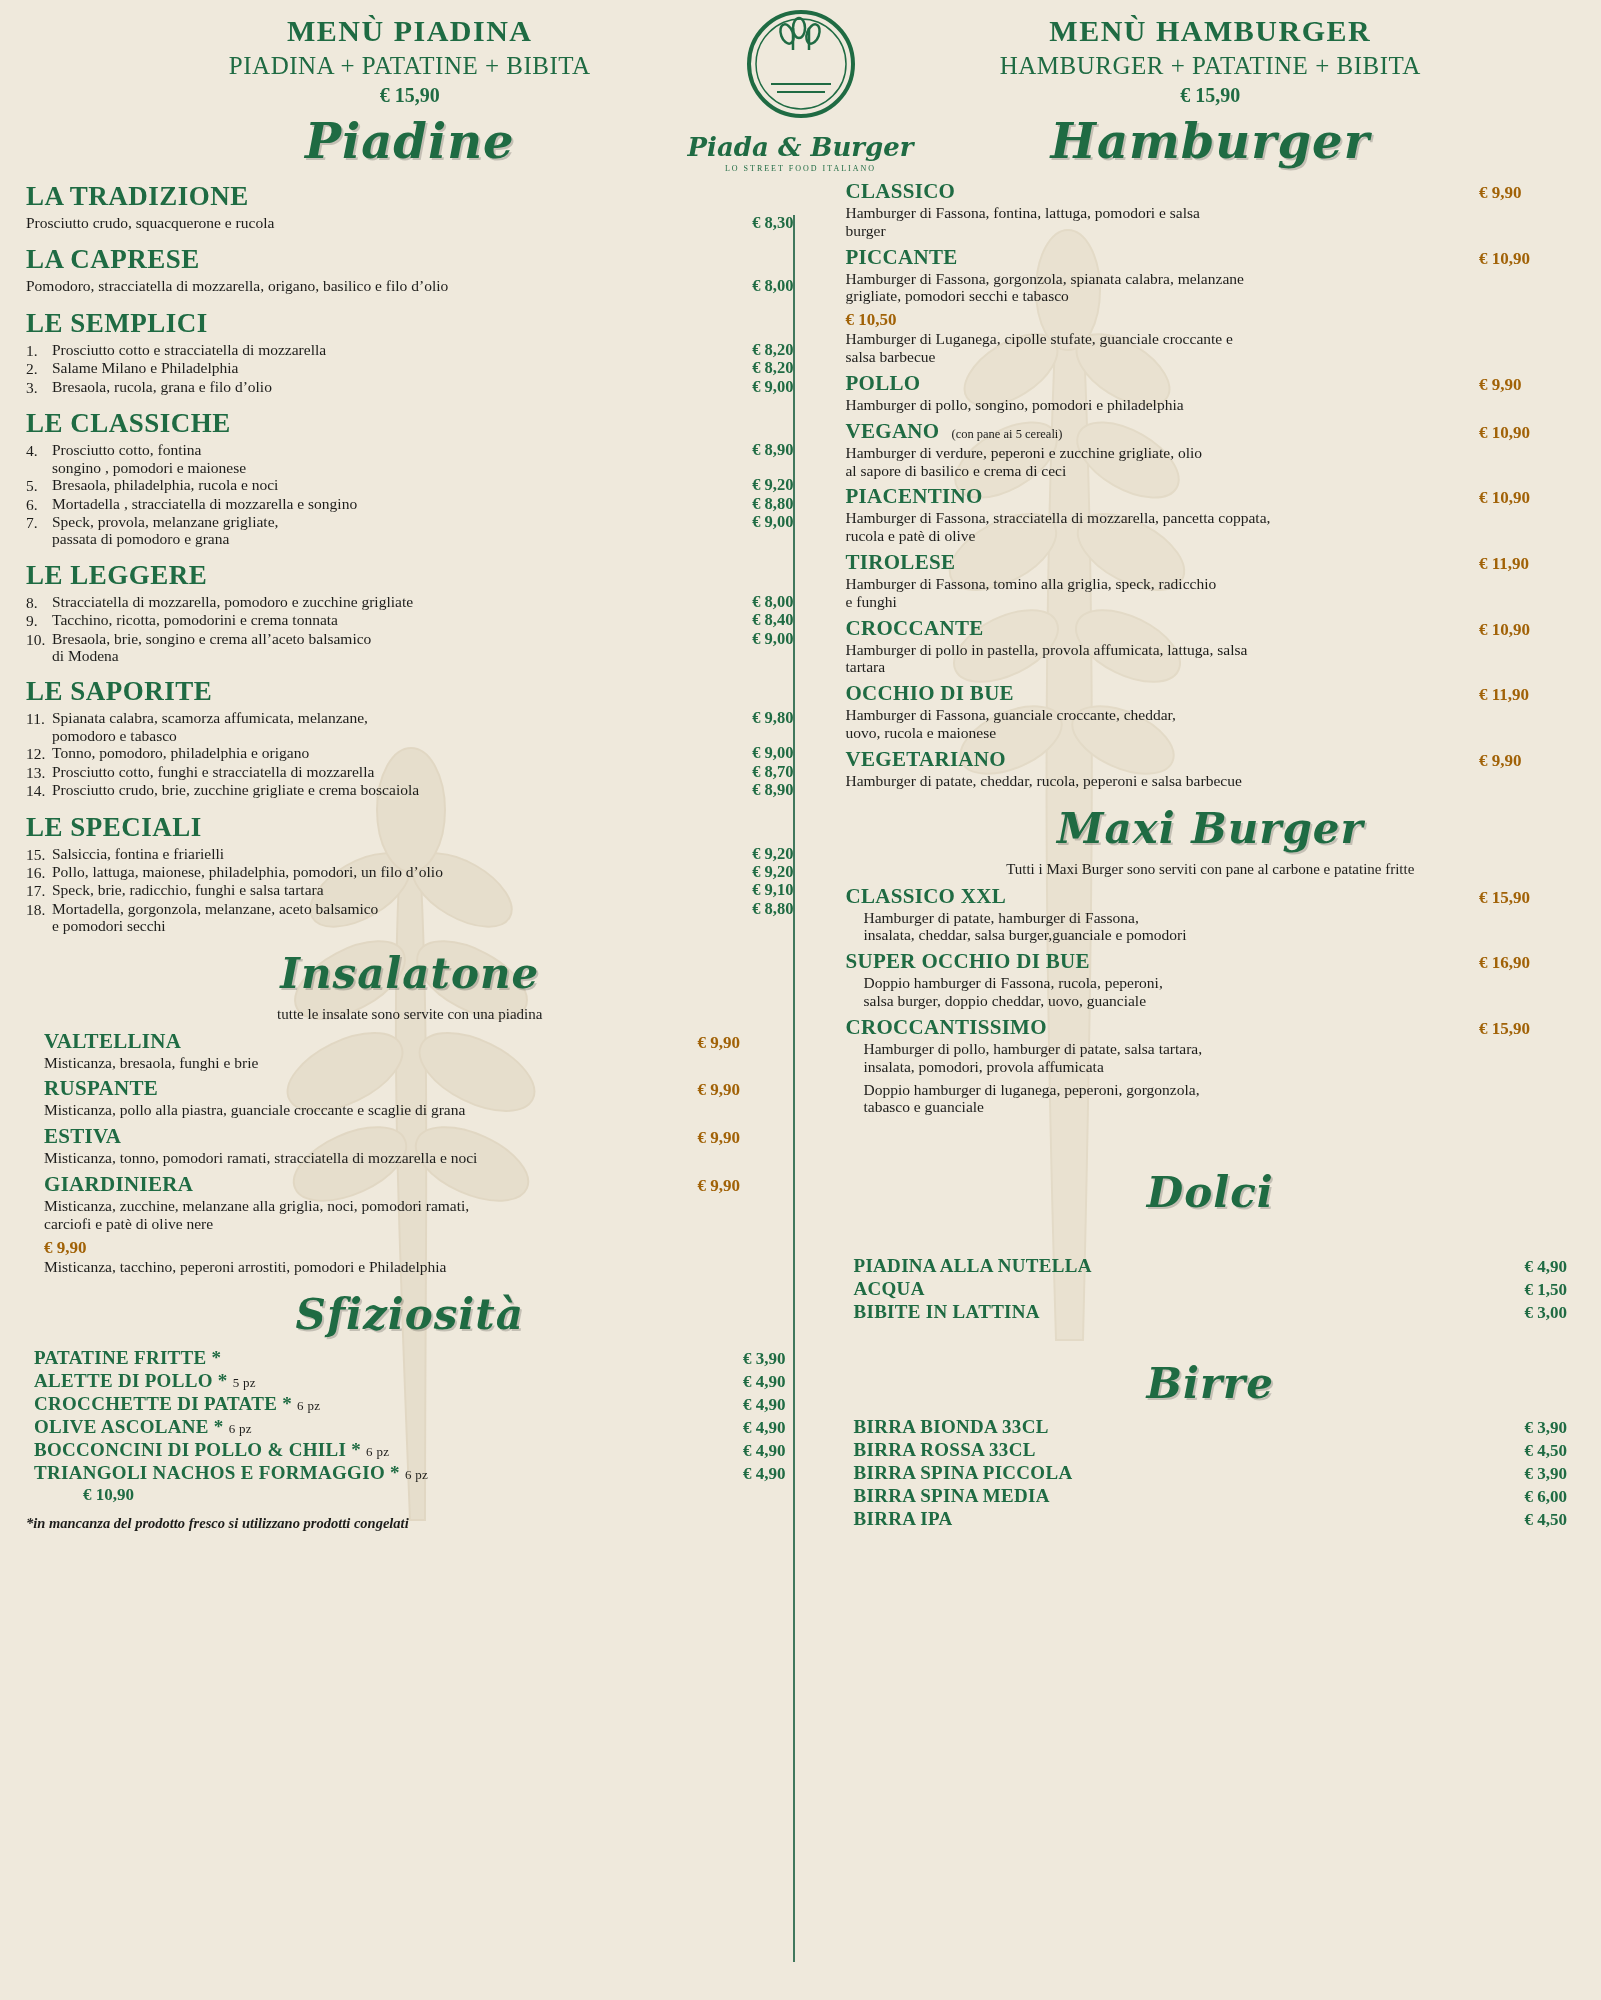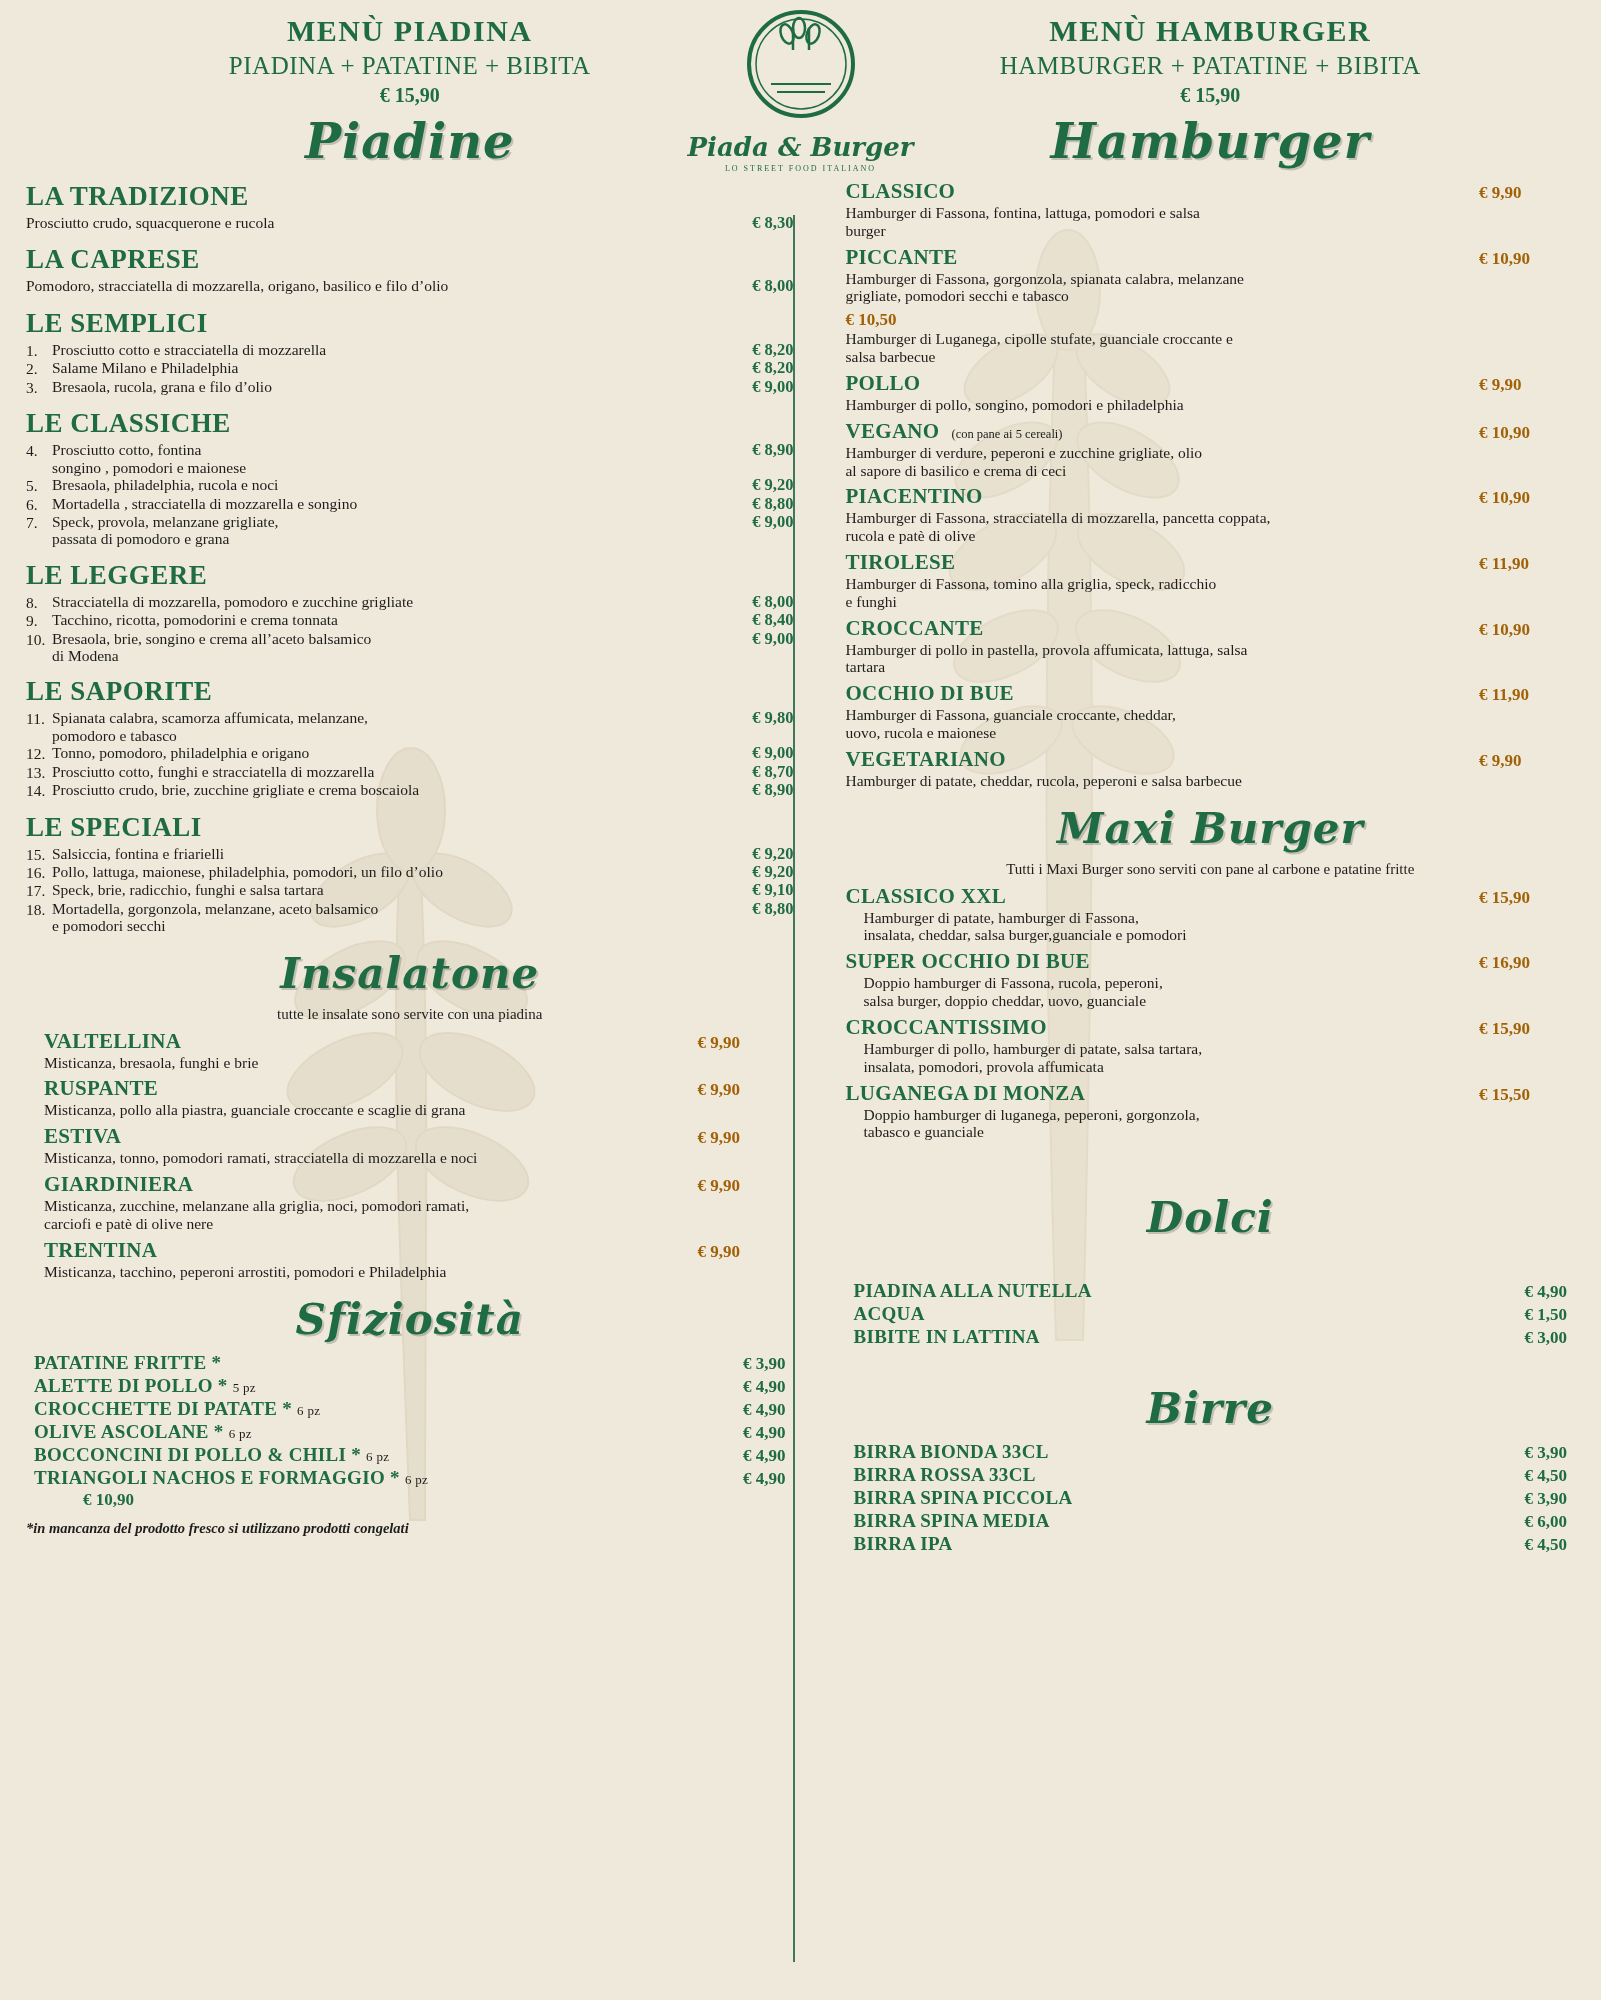--- a/index.html
+++ b/index.html
@@ -345,21 +345,20 @@
       <div class="block indent">
         <div class="np">
             <div class="nm item-name">GIARDINIERA</div>
         <div class="pr">€ 9,90</div>
           </div>
         <div class="desc-line">Misticanza, zucchine, melanzane alla griglia, noci, pomodori ramati,</div>
         <div class="desc-line">carciofi e patè di olive nere</div>
       </div>
       <div class="block indent">
         <div class="np">
-            <div class="nm item-name">TRENTINA</div>
         <div class="pr">€ 9,90</div>
           </div>
         <div class="desc-line">Misticanza, tacchino, peperoni arrostiti, pomodori e Philadelphia</div>
       </div>
 
       <div class="script mid">Sfiziosità</div>
 
       <div class="sfz">
         <div class="simple">
           <div class="nm"><span>PATATINE FRITTE *</span>
@@ -512,24 +511,20 @@
       </div>
       <div class="block">
         <div class="np">
             <div class="nm item-name">CROCCANTISSIMO</div>
           <div class="pr">€ 15,90</div>
           </div>
         <div class="desc-line indent">Hamburger di pollo, hamburger di patate, salsa tartara,</div>
         <div class="desc-line indent">insalata, pomodori, provola affumicata</div>
       </div>
       <div class="block">
-        <div class="np">
-            <div class="nm item-name">LUGANEGA DI MONZA</div>
-          <div class="pr">€ 15,50</div>
-          </div>
         <div class="desc-line indent">Doppio hamburger di luganega, peperoni, gorgonzola,</div>
         <div class="desc-line indent">tabasco e guanciale</div>
       </div>
 
       <div class="script mid" style="margin-top:52px">Dolci</div>
       <div class="simple" style="margin-top:38px">
         <div class="nm">PIADINA ALLA NUTELLA</div>
         <div class="pr">€ 4,90</div>
       </div>
 

